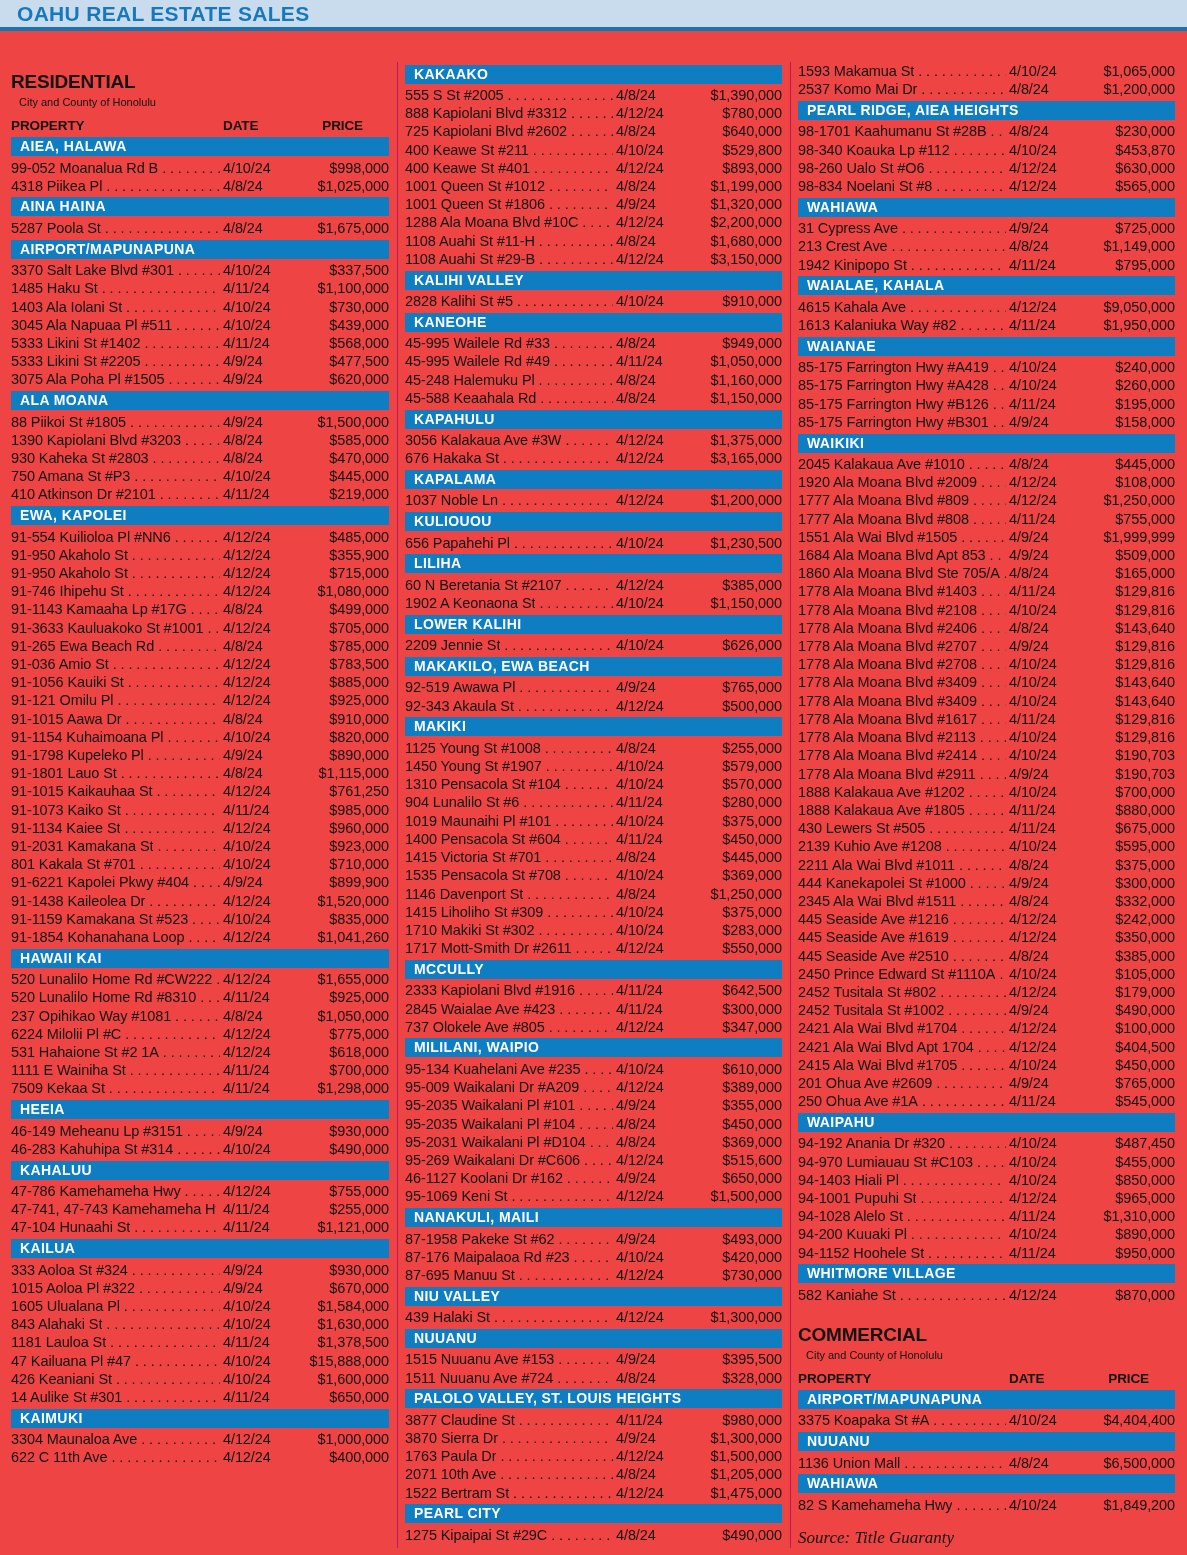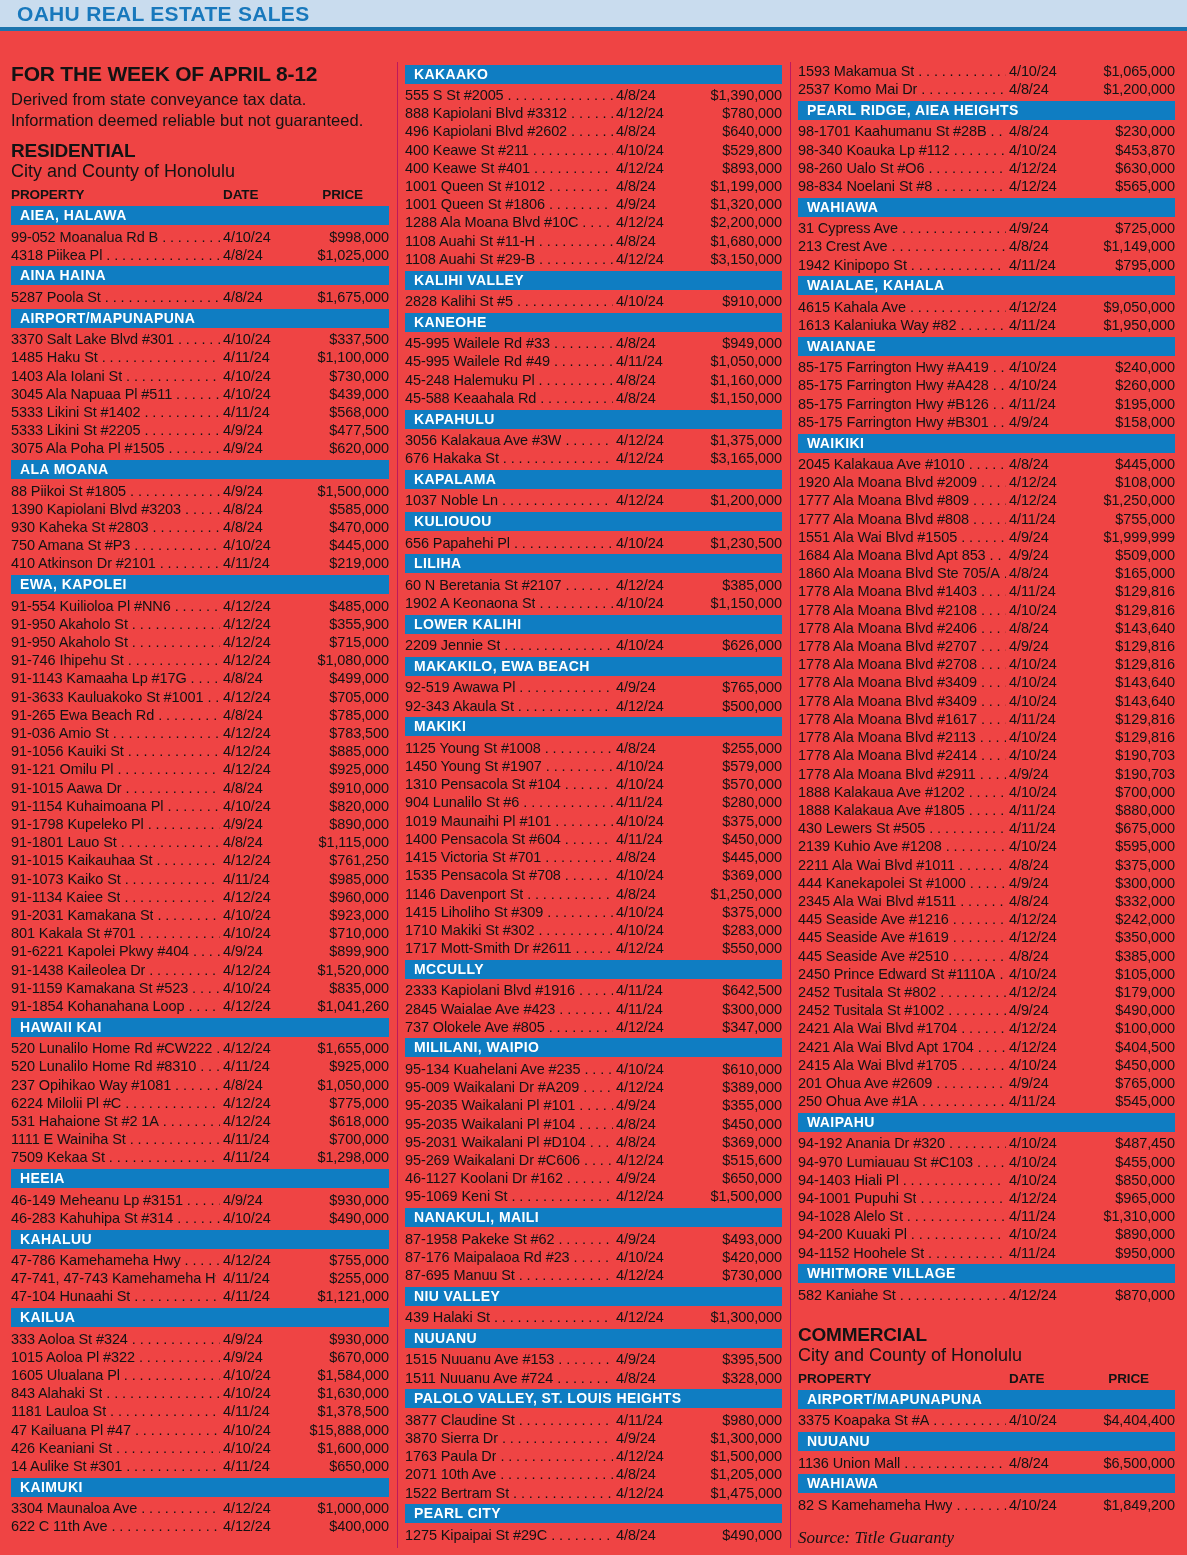--- a/index.html
+++ b/index.html
@@ -19,21 +19,21 @@
   
   .columns{display:flex;margin-top:31px;padding:0 4px;align-items:stretch;}
   .col{width:393px;box-sizing:border-box;padding:0 8px 0 7px;}
   .col + .col{border-left:1px solid #be185d;}
   
   .week-title{font-size:21px;font-weight:bold;margin:0 0 3px;letter-spacing:-.2px;line-height:24px;}
   .week-note{font-size:16.5px;margin:0;line-height:21px;}
   .group-heading{margin-top:9px;}
   .group-heading.commercial{margin-top:20px;}
   .group-label{font-size:19px;font-weight:bold;margin:0;line-height:22px;letter-spacing:-.2px;}
-  .group-sublabel{font-size:18px;margin:0 0 5px;line-height:19px;}
+  .group-sublabel{font-size:11px;margin:0 8px 5px;line-height:19px;}
   
   .row{display:flex;align-items:baseline;font-size:14.5px;line-height:18.2px;white-space:nowrap;letter-spacing:-.1px;}
   .prop{flex:0 1 auto;min-width:0;overflow:hidden;}
   .leader{flex:1 1 0;min-width:0;overflow:hidden;margin:0 3px 0 4px;color:#131313;}
   .leader::after{content:". . . . . . . . . . . . . . . . . . . . . . . . . . . . . . . . . . . . . . . . . . . .";}
   .date{flex:0 0 68px;}
   .price{flex:0 0 98px;text-align:right;}
   
   .col-heads{font-weight:bold;font-size:13.5px;margin-bottom:3px;line-height:17px;}
   .col-heads .leader::after{content:"";}
@@ -49,25 +49,20 @@
 </style>
 </head>
 <body>
 
 <div class="page">
   <header class="masthead">
     <span class="masthead-title">OAHU REAL ESTATE SALES</span>
   </header>
   <main class="columns">
     <section class="col">
-        <div class="week-block">
-          <h2 class="week-title">FOR THE WEEK OF APRIL 8-12</h2>
-          <p class="week-note">Derived from state conveyance tax data.</p>
-          <p class="week-note">Information deemed reliable but not guaranteed.</p>
-        </div>
         <div class="group-heading">
           <h3 class="group-label">RESIDENTIAL</h3>
           <p class="group-sublabel">City and County of Honolulu</p>
         </div>
         <div class="row col-heads">
           <span class="prop">PROPERTY</span>
           <span class="leader"></span>
           <span class="date">DATE</span>
           <span class="price">PRICE</span>
         </div>
@@ -471,21 +466,21 @@
             <span class="date">4/8/24</span>
             <span class="price">$1,390,000</span>
           </div>
           <div class="row">
             <span class="prop">888 Kapiolani Blvd #3312</span>
             <span class="leader"></span>
             <span class="date">4/12/24</span>
             <span class="price">$780,000</span>
           </div>
           <div class="row">
-            <span class="prop">496 Kapiolani Blvd #2602</span>
+            <span class="prop">725 Kapiolani Blvd #2602</span>
             <span class="leader"></span>
             <span class="date">4/8/24</span>
             <span class="price">$640,000</span>
           </div>
           <div class="row">
             <span class="prop">400 Keawe St #211</span>
             <span class="leader"></span>
             <span class="date">4/10/24</span>
             <span class="price">$529,800</span>
           </div>

